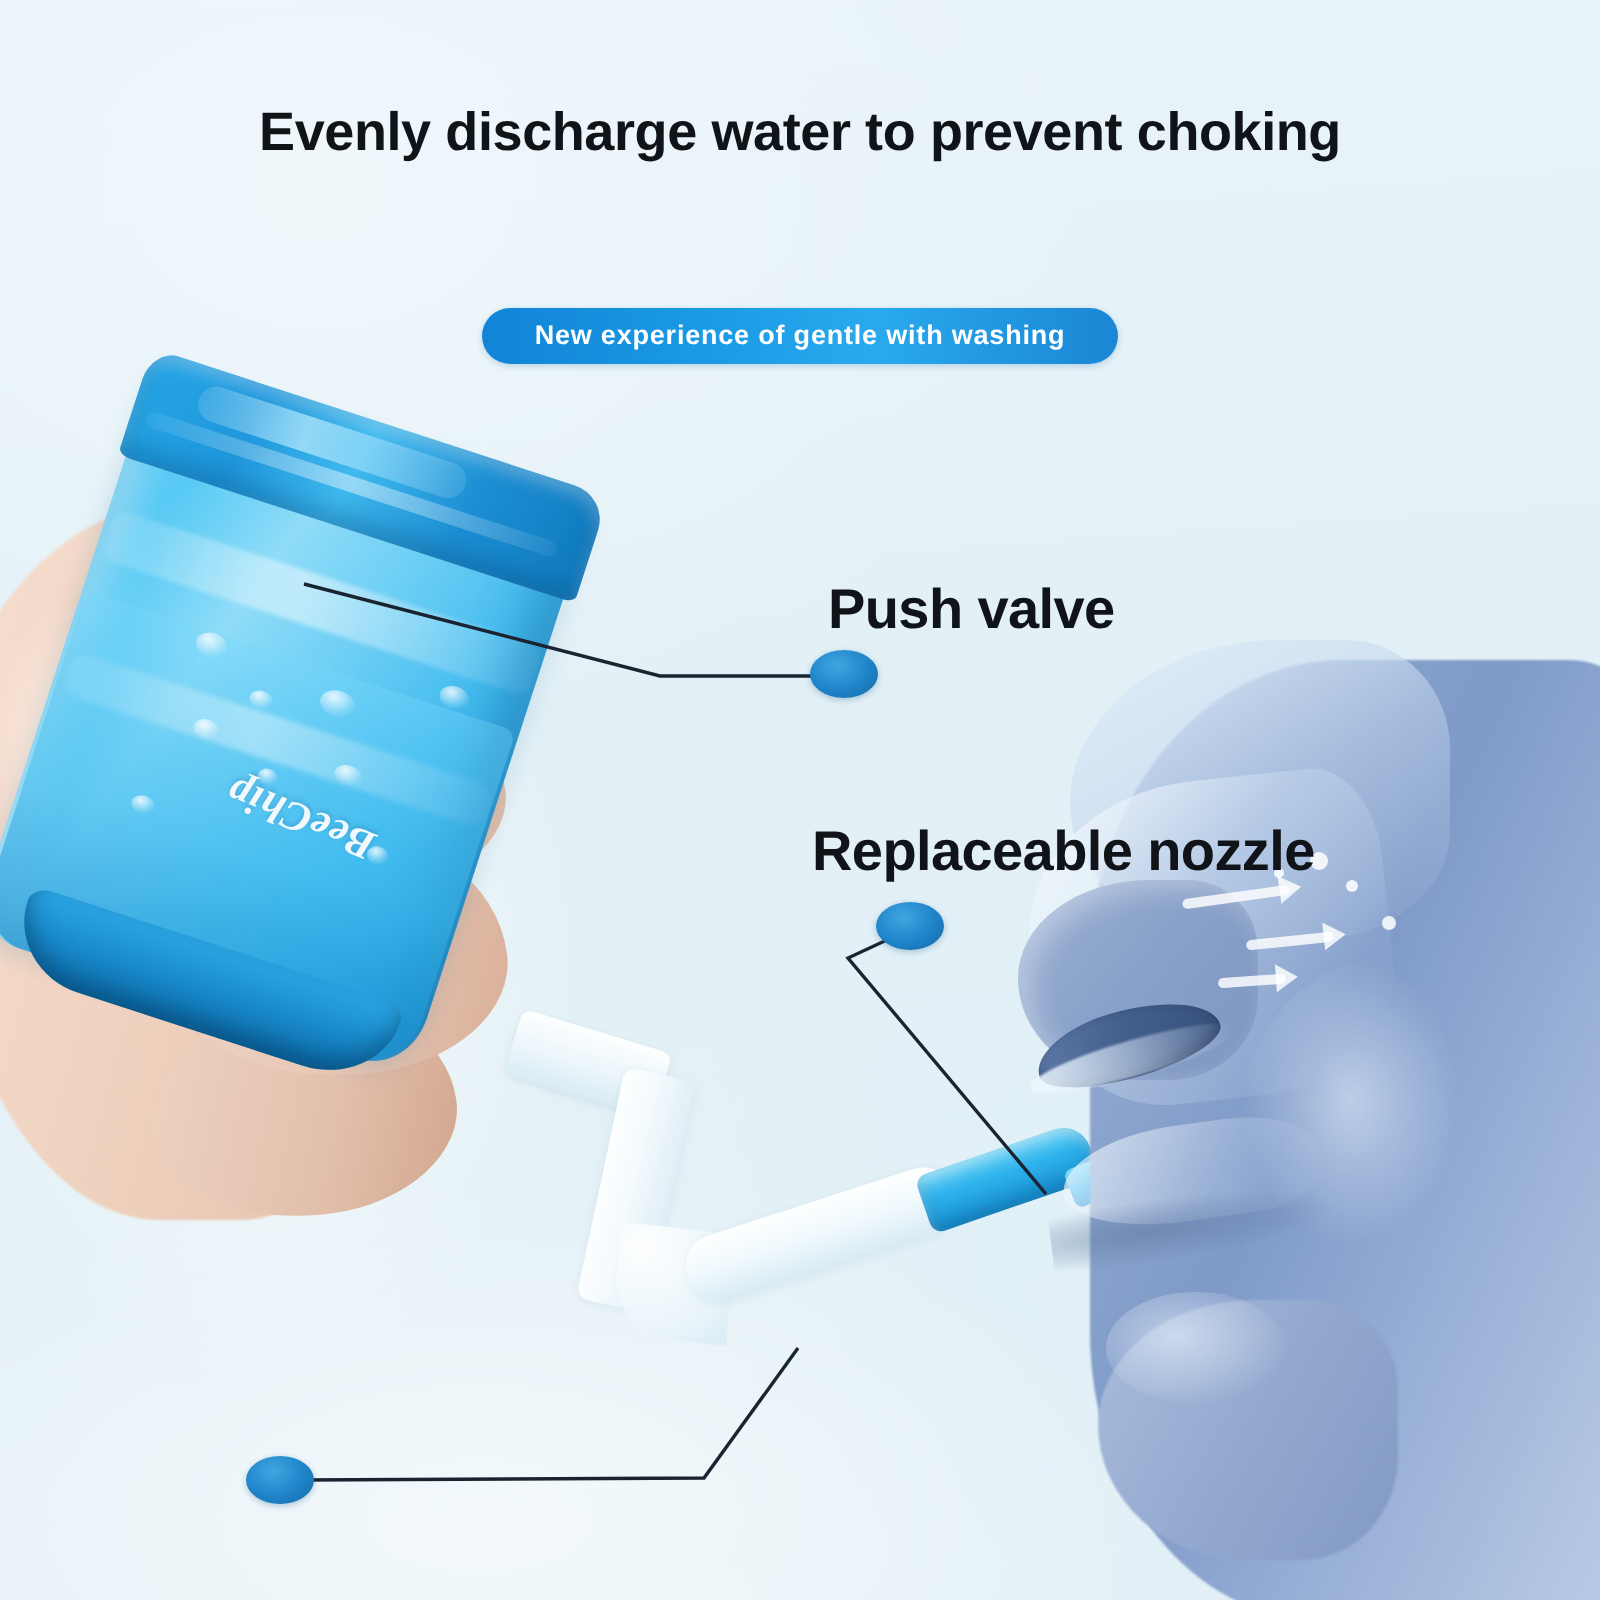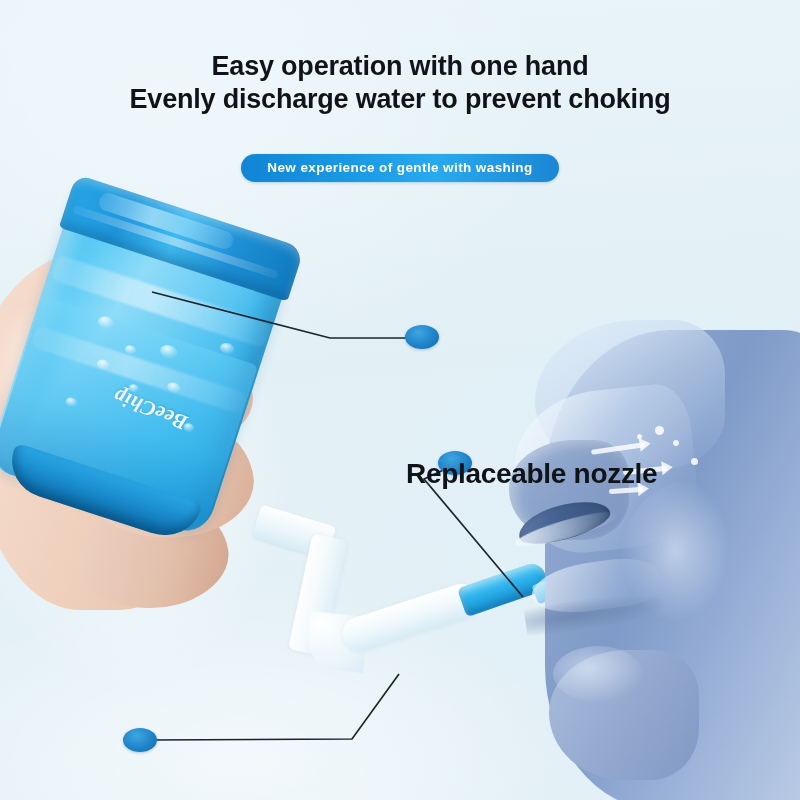--- a/index.html
+++ b/index.html
@@ -538,26 +538,26 @@
 
     <polyline class="leader" points="452,466 424,479 523,597"></polyline>
 
     <polyline class="leader" points="150,740 352,739 399,674"></polyline>
   </svg>
 
   <div class="dot" style="left:405px; top:325px;"></div>
   <div class="dot" style="left:438px; top:451px;"></div>
   <div class="dot" style="left:123px; top:728px;"></div>
 
-
-  <div class="callout-text" style="left:406px; top:409px;margin-top:48px;">Replaceable nozzle</div>
+  <div class="callout-text" style="left:414px; top:288px;">Push valve</div>
+
+  <div class="callout-text" style="left:406px; top:409px;">Replaceable nozzle</div>
 
 
   <div class="headline">
-    <span class="l1">Easy operation with one hand</span>
     <span class="l2">Evenly discharge water to prevent choking</span>
   </div>
 
   <div class="badge-wrap">
     <span class="badge">New experience of gentle with washing</span>
   </div>
 
 </div>
 
 </body></html>

